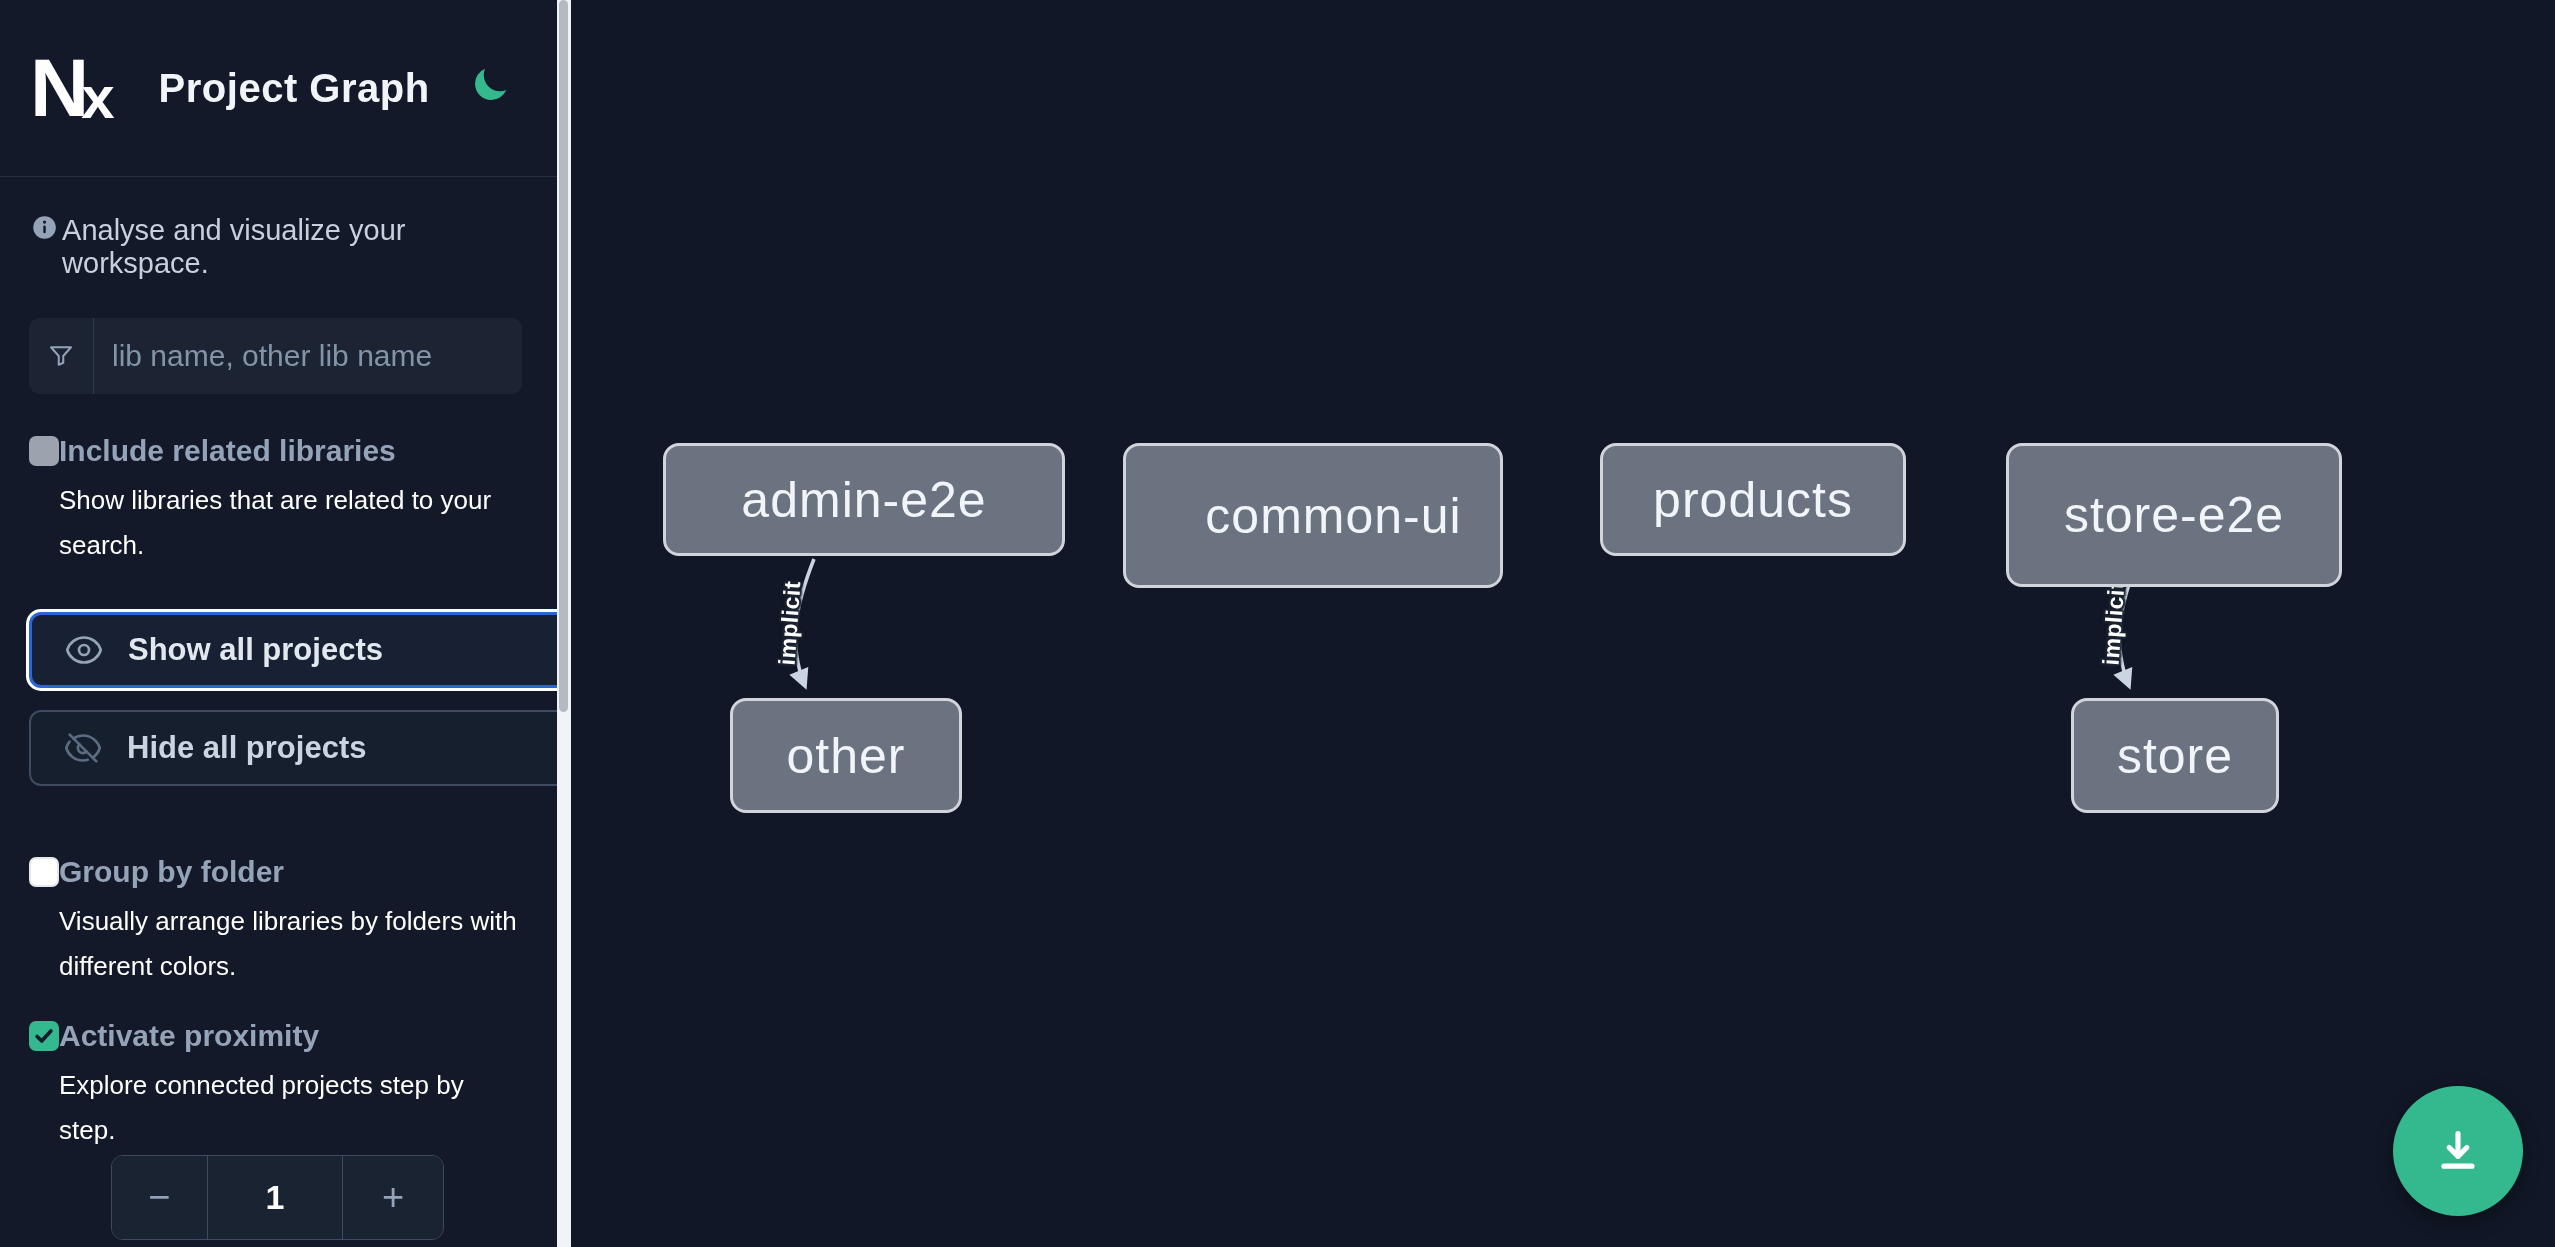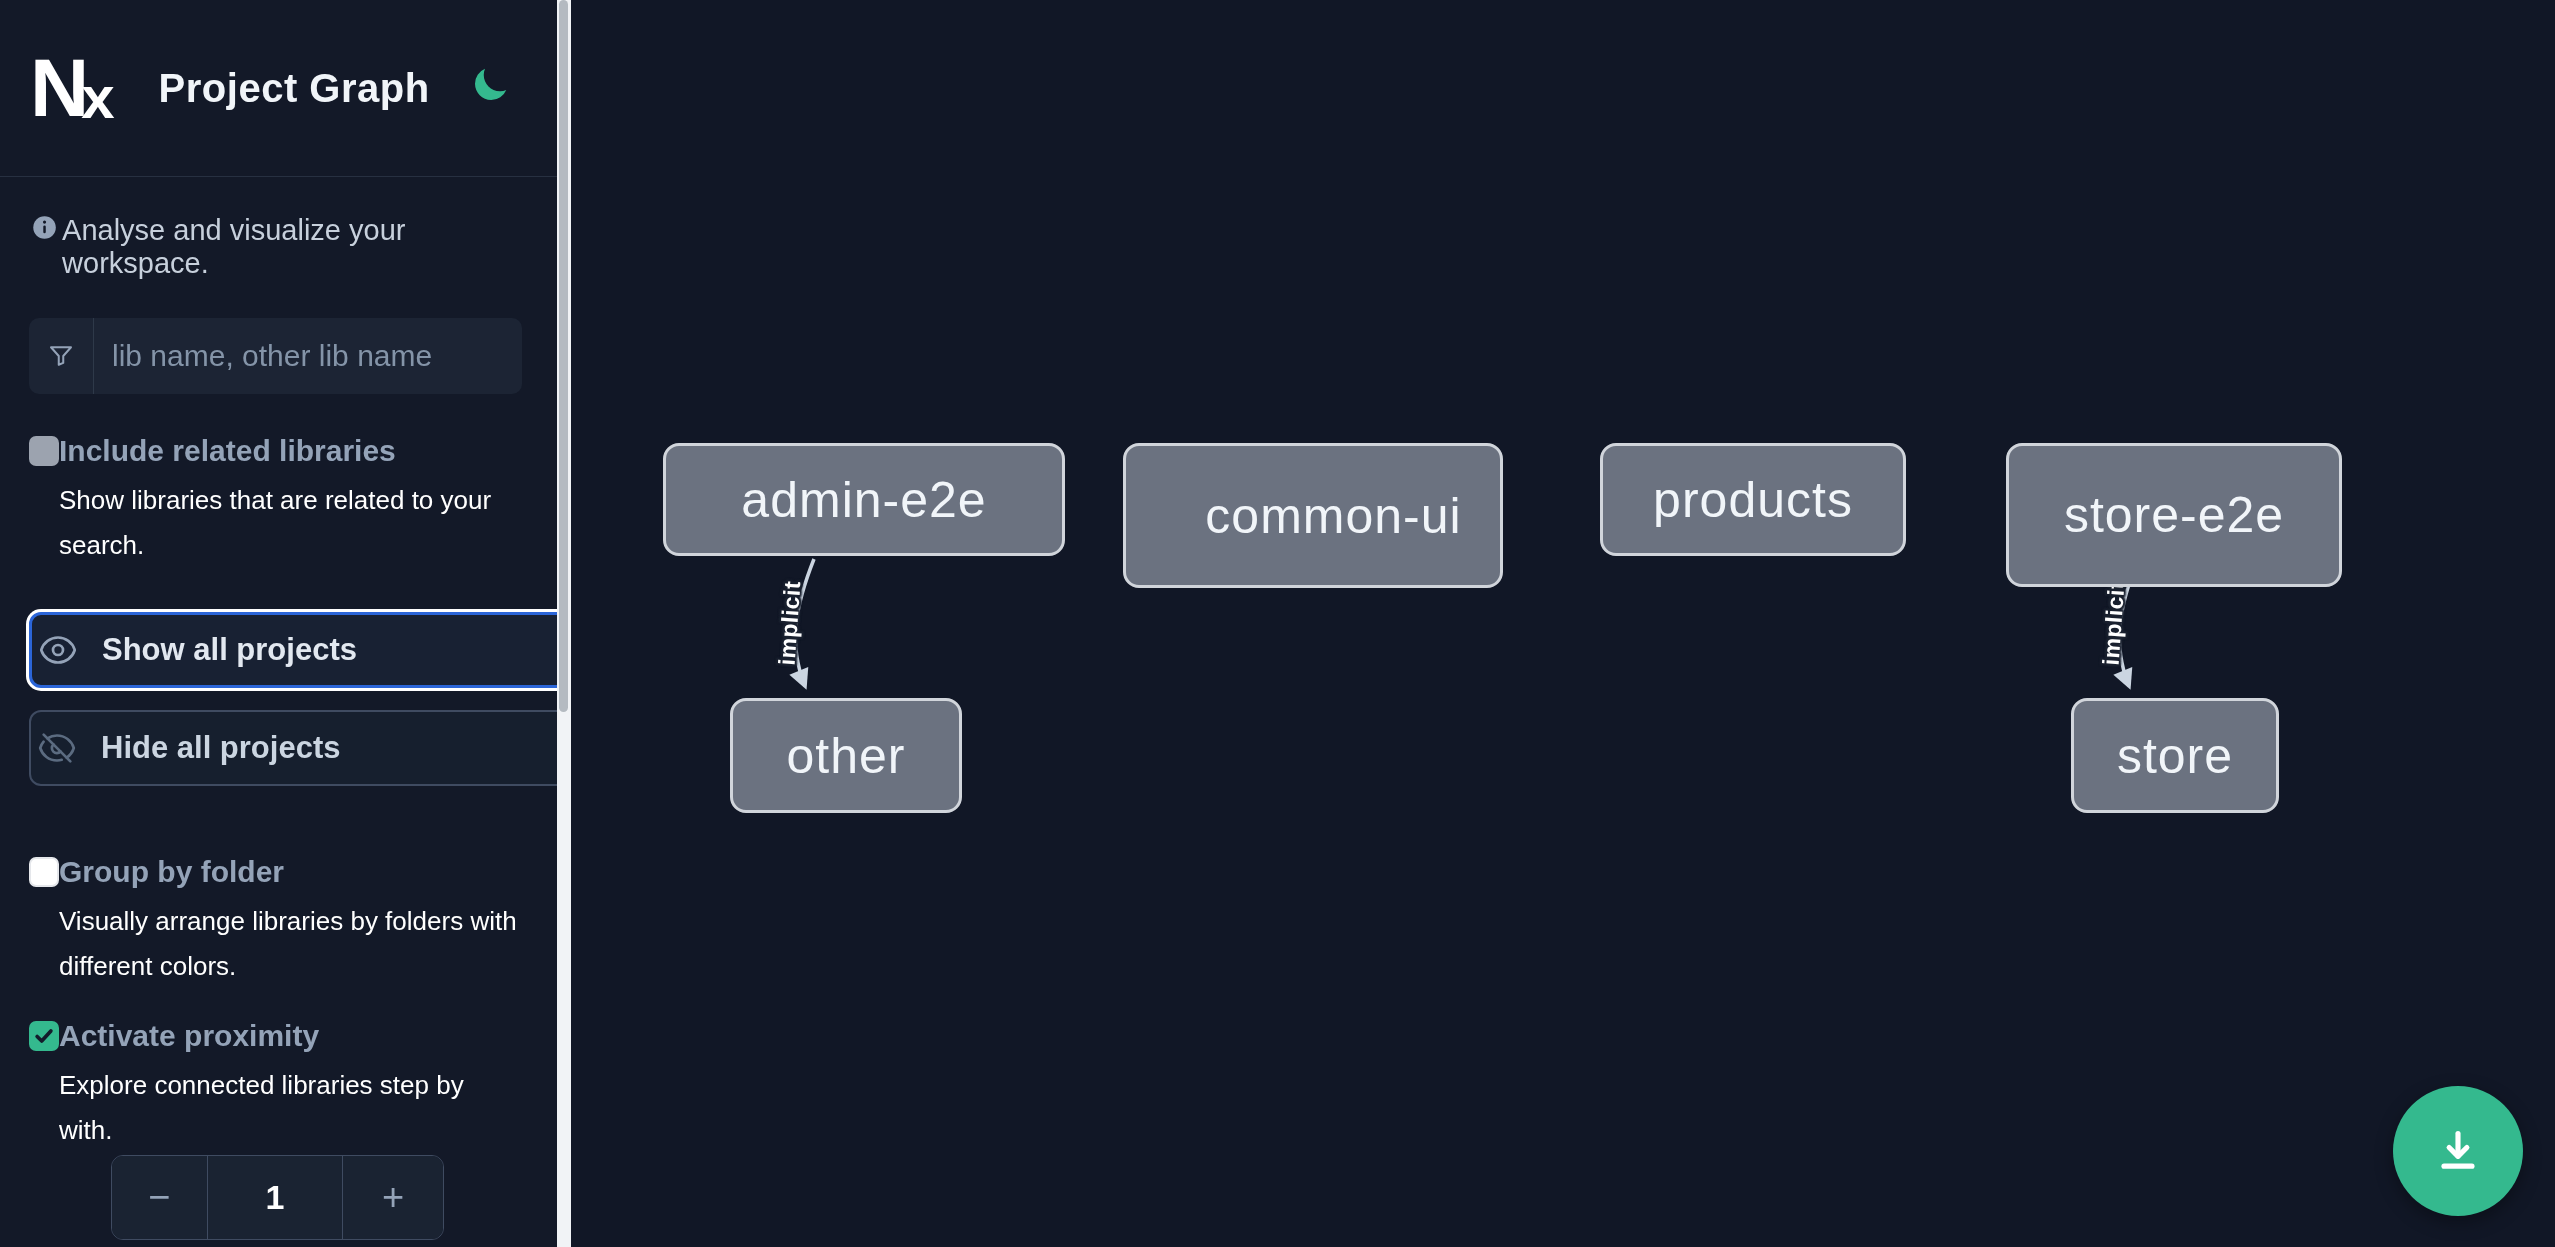--- a/index.html
+++ b/index.html
@@ -50,21 +50,21 @@
   .cb-gray  { background:#9ca3af; }
   .cb-white { background:#ffffff; border:2px solid #e5e7eb; }
   .cb-green { background:#34b98e; }
   .opt-texts { display:flex; flex-direction:column; }
   .opt-label { font-size:30px; font-weight:700; color:#94a3b8; line-height:36px; }
   .opt-desc  { font-size:26px; color:#ffffff; line-height:45px; max-width:465px; margin-top:9px; }
 
   .sb-btn {
     position:absolute; left:29px; width:595px; height:76px;
     background:#161f2e; border:2px solid #3f4b61; border-radius:12px;
-    display:flex; align-items:center; padding-left:6px; gap:24px; cursor:pointer;
+    display:flex; align-items:center; padding-left:32px; gap:24px; cursor:pointer;
     font-family:"Liberation Sans", sans-serif;
   }
   .sb-btn .lbl { font-size:31px; font-weight:700; color:#cbd5e1; }
   .sb-btn.focused {
     background:#182133; border:3px solid #2b65d8;
     box-shadow:0 0 0 3px #ffffff;
   }
   .sb-btn.focused .lbl { color:#e2e8f0; }
 
   .stepper {
@@ -179,21 +179,21 @@
   </div>
 
   <div class="opt-row" style="top:1018px;">
     <div class="cb cb-green">
       <svg width="22" height="22" viewBox="0 0 24 24" fill="none" stroke="#131c2b" stroke-width="4" stroke-linecap="round" stroke-linejoin="round">
         <path d="M4.5 12.5l5 5 10-11"></path>
       </svg>
     </div>
     <div class="opt-texts">
       <div class="opt-label">Activate proximity</div>
-      <div class="opt-desc">Explore connected libraries step by with.</div>
+      <div class="opt-desc">Explore connected projects step by step.</div>
     </div>
   </div>
 
   <div class="stepper">
     <button class="step-btn step-dec">−</button>
     <div class="step-val">1</div>
     <button class="step-btn step-inc">+</button>
   </div>
 
 </div>

